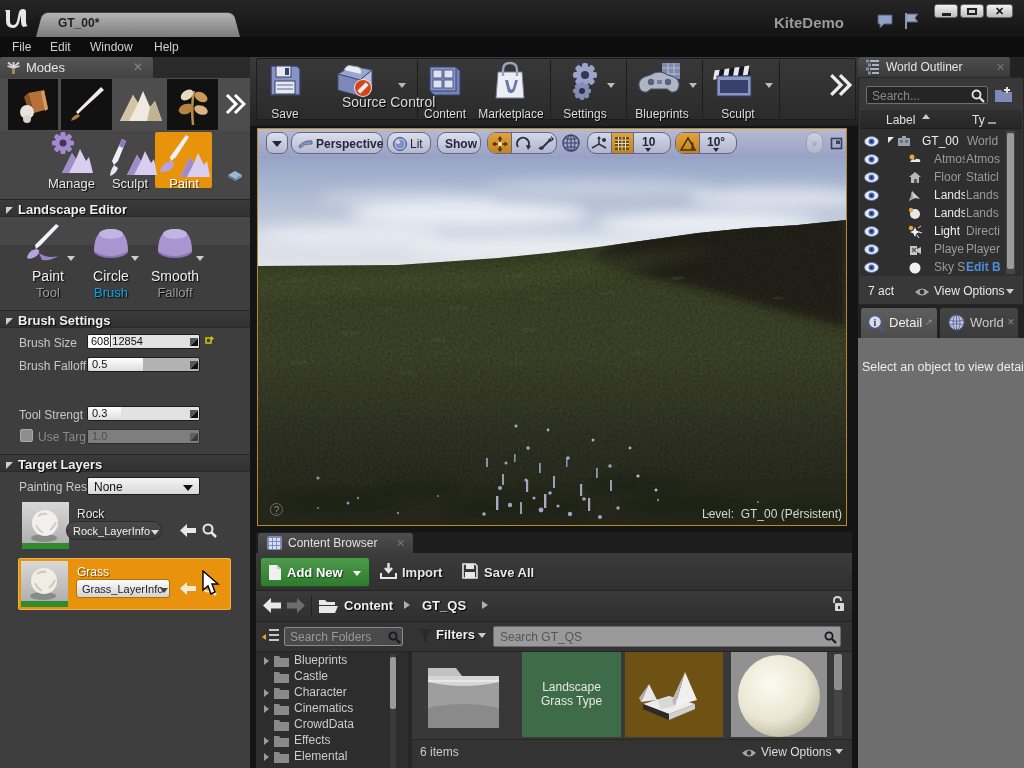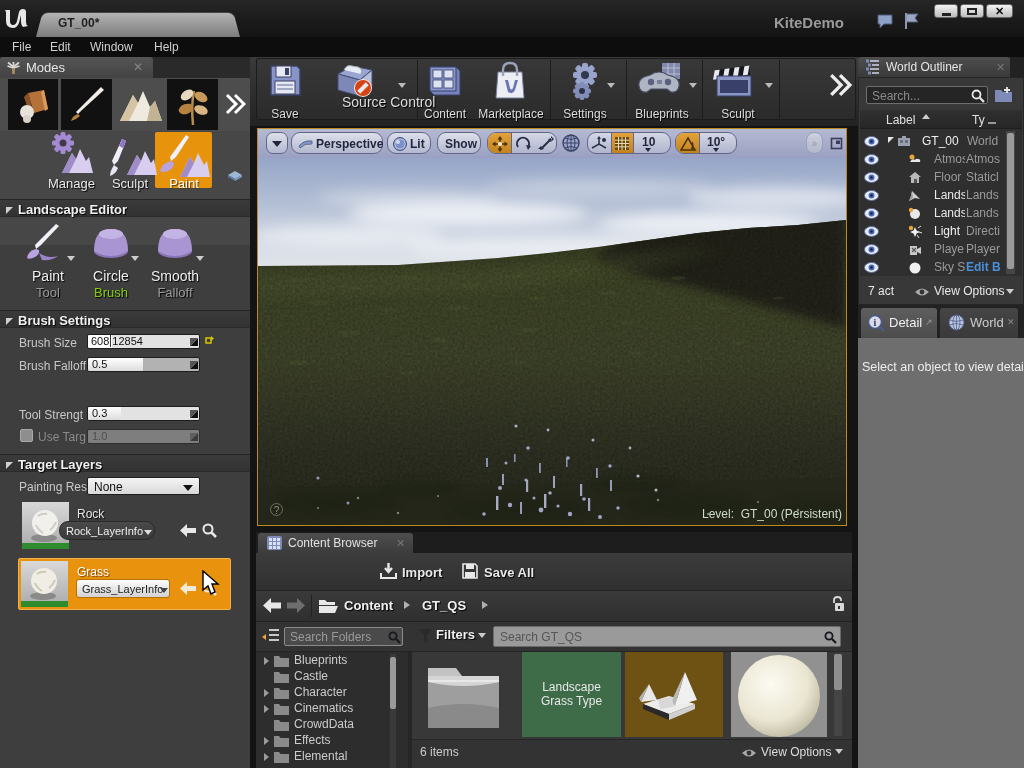--- a/index.html
+++ b/index.html
@@ -153,21 +153,21 @@
   </svg>
   <svg class="abs" style="left:156px;top:168px" width="38" height="34" viewBox="0 0 38 34">
     <ellipse cx="19" cy="26" rx="17" ry="7" fill="#8a76b5"></ellipse>
         <path d="M2 26 Q2 4 19 4 Q36 4 36 26 Q28 31 19 31 Q10 31 2 26Z" fill="#a995d2"></path>
         <ellipse cx="19" cy="9" rx="12" ry="5" fill="#c4b4e4"></ellipse>
   </svg>
   <span class="tri abs" style="left:67px;top:199px;border-top:5px solid #ccc;border-left:4px solid transparent;border-right:4px solid transparent"></span>
   <span class="tri abs" style="left:131px;top:199px;border-top:5px solid #ccc;border-left:4px solid transparent;border-right:4px solid transparent"></span>
   <span class="tri abs" style="left:196px;top:199px;border-top:5px solid #ccc;border-left:4px solid transparent;border-right:4px solid transparent"></span>
   <div class="abs" style="left:18px;top:211px;width:60px;text-align:center;font-size:14px;color:#efefef;text-shadow:1px 1px 1px #000">Paint<br><span style="color:#9a9a9a;font-size:13px">Tool</span></div>
-  <div class="abs" style="left:81px;top:211px;width:60px;text-align:center;font-size:14px;color:#efefef;text-shadow:1px 1px 1px #000">Circle<br><span style="color:#84cc16;font-size:13px">Brush</span></div>
+  <div class="abs" style="left:81px;top:211px;width:60px;text-align:center;font-size:14px;color:#efefef;text-shadow:1px 1px 1px #000">Circle<br><span style="color:#0ea5e9;font-size:13px">Brush</span></div>
   <div class="abs" style="left:145px;top:211px;width:60px;text-align:center;font-size:14px;color:#efefef;text-shadow:1px 1px 1px #000">Smooth<br><span style="color:#9a9a9a;font-size:13px">Falloff</span></div>
 
   <div class="abs" style="left:0;top:253px;width:250px;height:18px;background:linear-gradient(#3a3a3a,#323232);border-top:1px solid #262626;border-bottom:1px solid #2a2a2a">
     <span class="tri" style="margin:6px 5px 0 6px;border-top:7px solid #d0d0d0;border-right:7px solid transparent"></span><span class="hdr" style="position:absolute;left:18px;top:2px">Brush Settings</span>
   </div>
   <div class="abs" style="left:19px;top:279px;font-size:12px;color:#c8c8c8">Brush Size</div>
   <div class="abs" style="left:87px;top:277px;width:113px;height:15px;background:#e2e2e2;border-radius:2px;border:1px solid #1e1e1e">
     <div class="abs" style="left:0;top:0;width:24px;height:13px;background:#fff;border-radius:2px 0 0 2px"></div>
     <div class="abs" style="left:3px;top:0px;font-size:11px;color:#111">608<span style="border-left:1px solid #333;margin:0 1px"></span>12854</div>
     <svg class="abs" style="left:102px;top:3px" width="8" height="8" viewBox="0 0 8 8">
@@ -220,21 +220,21 @@
   <div class="abs" style="left:22px;top:445px;width:47px;height:47px;background:linear-gradient(#d8d8d8,#aaa)">
     <div class="abs" style="left:0;top:41px;width:47px;height:6px;background:#2e8b2e"></div>
 
     <svg class="abs" style="left:6px;top:4px" width="36" height="38" viewBox="0 0 36 38">
           <ellipse cx="16" cy="32" rx="13" ry="4" fill="#8a8a8a"></ellipse>
           <circle cx="17" cy="17" r="13" fill="#f2f0ec"></circle>
           <path d="M10 10 Q14 7 19 8 M8 19 Q10 24 15 27 M22 24 Q26 21 28 16" stroke="#d0ccc4" stroke-width="2" fill="none"></path>
         </svg>
   </div>
   <div class="abs" style="left:77px;top:450px;font-size:12px;color:#e8e8e8;text-shadow:1px 1px 1px #000">Rock</div>
-  <div class="abs" style="left:59px;top:464px;width:96px;height:19px;background:linear-gradient(#4a4a4a,#3a3a3a);border-radius:9px;border:1px solid #2a2a2a">
+  <div class="abs" style="left:66px;top:464px;width:96px;height:19px;background:linear-gradient(#4a4a4a,#3a3a3a);border-radius:9px;border:1px solid #2a2a2a">
     <div class="abs" style="left:6px;top:3px;font-size:11px;color:#efefef">Rock_LayerInfo</div>
     <span class="tri abs" style="left:84px;top:8px;border-top:5px solid #ddd;border-left:4px solid transparent;border-right:4px solid transparent"></span>
   </div>
   <svg class="abs" style="left:180px;top:467px" width="16" height="13" viewBox="0 0 16 13">
         <path d="M7 0 L7 4 L16 4 L16 9 L7 9 L7 13 L0 6.5 Z" fill="#e8e8e8"></path>
       </svg>
   <svg class="abs" style="left:201px;top:465px" width="16" height="16" viewBox="0 0 16 16">
         <circle cx="7" cy="7" r="4.5" fill="none" stroke="#e8e8e8" stroke-width="2"></circle>
         <line x1="10.5" y1="10.5" x2="15" y2="15" stroke="#e8e8e8" stroke-width="2.5"></line>
       </svg>
@@ -390,21 +390,21 @@
             <path d="M1 7 Q6 1 14 2 L14 5 Q7 4 2 9 Z" fill="#8094c8" stroke="#4a5a80" stroke-width="0.8"></path>
           </svg>
       <div class="abs" style="left:24px;top:4px;font-size:12px;font-weight:bold;color:#23263e">Perspective</div>
     </div>
     <div class="abs" style="left:129px;top:3px;width:44px;height:22px;background:linear-gradient(#dcdfe9,#b4b9d0);border:1px solid #62678a;border-radius:9px">
       <svg class="abs" style="left:4px;top:3px" width="16" height="16" viewBox="0 0 16 16">
             <circle cx="8" cy="8" r="6.5" fill="#7e90c8" stroke="#44507a"></circle>
             <path d="M4 4 q4 -2 8 0 q2 4 0 8 q-4 2 -8 0 q-2 -4 0 -8" fill="none" stroke="#b8c4e4" stroke-width="1"></path>
             <circle cx="6" cy="6" r="2" fill="#d0d8f0"></circle>
           </svg>
-      <div class="abs" style="left:22px;top:4px;font-size:12px;font-weight:bold;color:#23263e">Lit</div>
+      <div class="abs" style="left:22px;top:4px;font-size:12px;font-weight:normal;color:#23263e">Lit</div>
     </div>
     <div class="abs" style="left:179px;top:3px;width:44px;height:22px;background:linear-gradient(#dcdfe9,#b4b9d0);border:1px solid #62678a;border-radius:9px">
       <div class="abs" style="left:7px;top:4px;font-size:12px;font-weight:bold;color:#23263e">Show</div>
     </div>
     <div class="abs" style="left:229px;top:3px;width:70px;height:22px;background:linear-gradient(#d4d7e5,#b0b5cd);border:1px solid #62678a;border-radius:9px;overflow:hidden">
       <div class="abs" style="left:0;top:0;width:24px;height:22px;background:linear-gradient(#e2a33c,#c07f1a);border-right:1px solid #62678a"></div>
       <svg class="abs" style="left:4px;top:3px" width="16" height="16" viewBox="0 0 16 16">
             <g stroke="#4a3208" stroke-width="1.6">
               <line x1="8" y1="2" x2="8" y2="14"></line>
               <line x1="2" y1="8" x2="14" y2="8"></line>
@@ -641,20 +641,28 @@
             <rect x="2" y="10" width="3" height="3"></rect>
             <rect x="6" y="10" width="3" height="3"></rect>
             <rect x="10" y="10" width="3" height="3"></rect>
           </g>
         </svg>
     <div class="abs" style="left:30px;top:3px;font-size:12px;color:#e0e0e0">Content Browser</div>
     <div class="abs" style="left:138px;top:4px;font-size:11px;color:#777">✕</div>
   </div>
 
   <div class="abs" style="left:0;top:21px;width:596px;height:38px;background:linear-gradient(#3c3c3c,#303030);border-bottom:1px solid #222"></div>
+  <div class="abs" style="left:4px;top:25px;width:110px;height:30px;background:linear-gradient(#4d9a4d,#2e7b2e);border:1px solid #1e4a1e;border-radius:3px">
+    <svg class="abs" style="left:7px;top:6px" width="14" height="17" viewBox="0 0 14 17">
+          <path d="M1 1 h8 l4 4 v11 h-12 z" fill="#f0f0f0"></path>
+          <path d="M9 1 l4 4 h-4 z" fill="#c8c8c8"></path>
+        </svg>
+    <div class="abs" style="left:26px;top:7px;font-size:13px;font-weight:bold;color:#fff;text-shadow:1px 1px 1px #1a3a1a">Add New</div>
+    <span class="tri abs" style="left:92px;top:13px;border-top:5px solid #fff;border-left:4px solid transparent;border-right:4px solid transparent"></span>
+  </div>
   <svg class="abs" style="left:124px;top:31px" width="17" height="17" viewBox="0 0 17 17">
         <path d="M8.5 0 v8 M5 5 l3.5 4 l3.5 -4" stroke="#e8e8e8" stroke-width="2.4" fill="none"></path>
         <path d="M1 10 v5 h15 v-5" stroke="#e8e8e8" stroke-width="2" fill="none"></path>
       </svg>
   <div class="abs" style="left:146px;top:33px;font-size:13px;font-weight:bold;color:#e8e8e8;text-shadow:1px 1px 1px #000">Import</div>
   <svg class="abs" style="left:206px;top:31px" width="16" height="16" viewBox="0 0 16 16">
         <path d="M1 1 h12 l2 2 v12 h-14 z" fill="none" stroke="#e8e8e8" stroke-width="1.6"></path>
         <rect x="4" y="1" width="8" height="5" fill="#e8e8e8"></rect>
         <rect x="3" y="9" width="10" height="6" fill="#e8e8e8"></rect>
       </svg>

